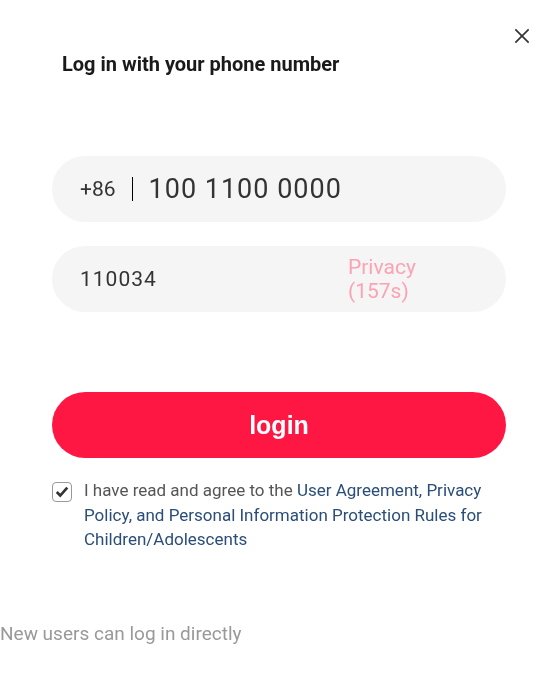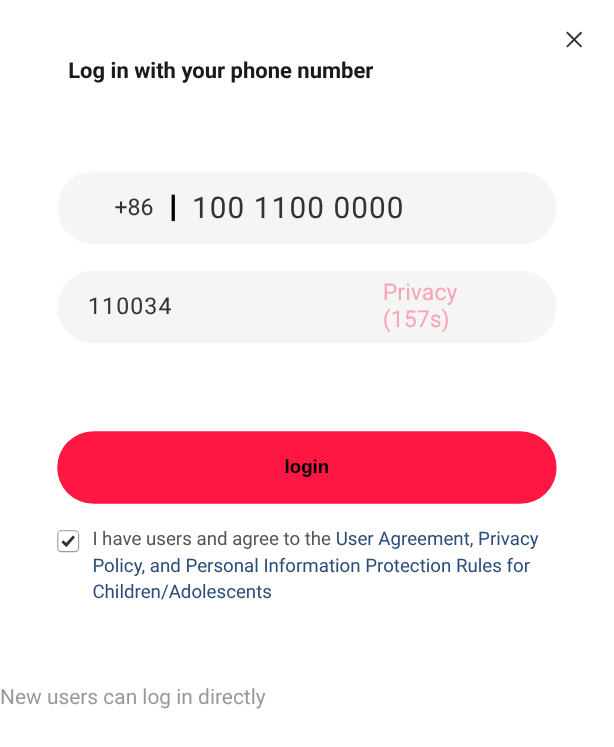--- a/index.html
+++ b/index.html
@@ -47,23 +47,22 @@
       height: 66px;
       display: flex;
       align-items: center;
       padding: 0 28px;
       margin-bottom: 24px;
     }
     .country-code {
       font-size: 21px;
       color: #333;
       padding-right: 16px;
-      border-right: 3px solid #000000;
+      border-right: 1px solid #000000;
       margin-right: 16px;
-      margin-left: 24px;
     }
     .phone-input {
       border: none;
       background: transparent;
       font-size: 27px;
       color: #333;
       letter-spacing: 1px;
       flex: 1;
       outline: none;
       font-family: inherit;
@@ -79,22 +78,22 @@
       font-family: inherit;
     }
     .resend {
       font-size: 21px;
       color: #fba3b3;
       cursor: pointer;
     }
     .login-btn {
       margin: 80px 52px 0 52px;
       background: #ff1744;
-      color: #000000;
-      font-size: 17px;
+      color: #ffffff;
+      font-size: 25px;
       font-weight: 600;
       border: none;
       border-radius: 35px;
       height: 66px;
       width: calc(100% - 104px);
       cursor: pointer;
       display: flex;
       align-items: center;
       justify-content: center;
     }
@@ -165,17 +164,17 @@
 
 <button class="login-btn">login</button>
 
 <div class="consent">
   <div class="checkbox">
     <svg viewBox="0 0 16 16">
       <polyline points="2,8 6,12 14,3"></polyline>
     </svg>
   </div>
   <div class="consent-text">
-    <span>I have users and agree to the </span><span class="link">User Agreement, Privacy Policy, and Personal Information Protection Rules for Children/Adolescents</span>
+    <span>I have read and agree to the </span><span class="link">User Agreement, Privacy Policy, and Personal Information Protection Rules for Children/Adolescents</span>
   </div>
 </div>
 
 <div class="footer-text">New users can log in directly</div>
 
 </body></html>

